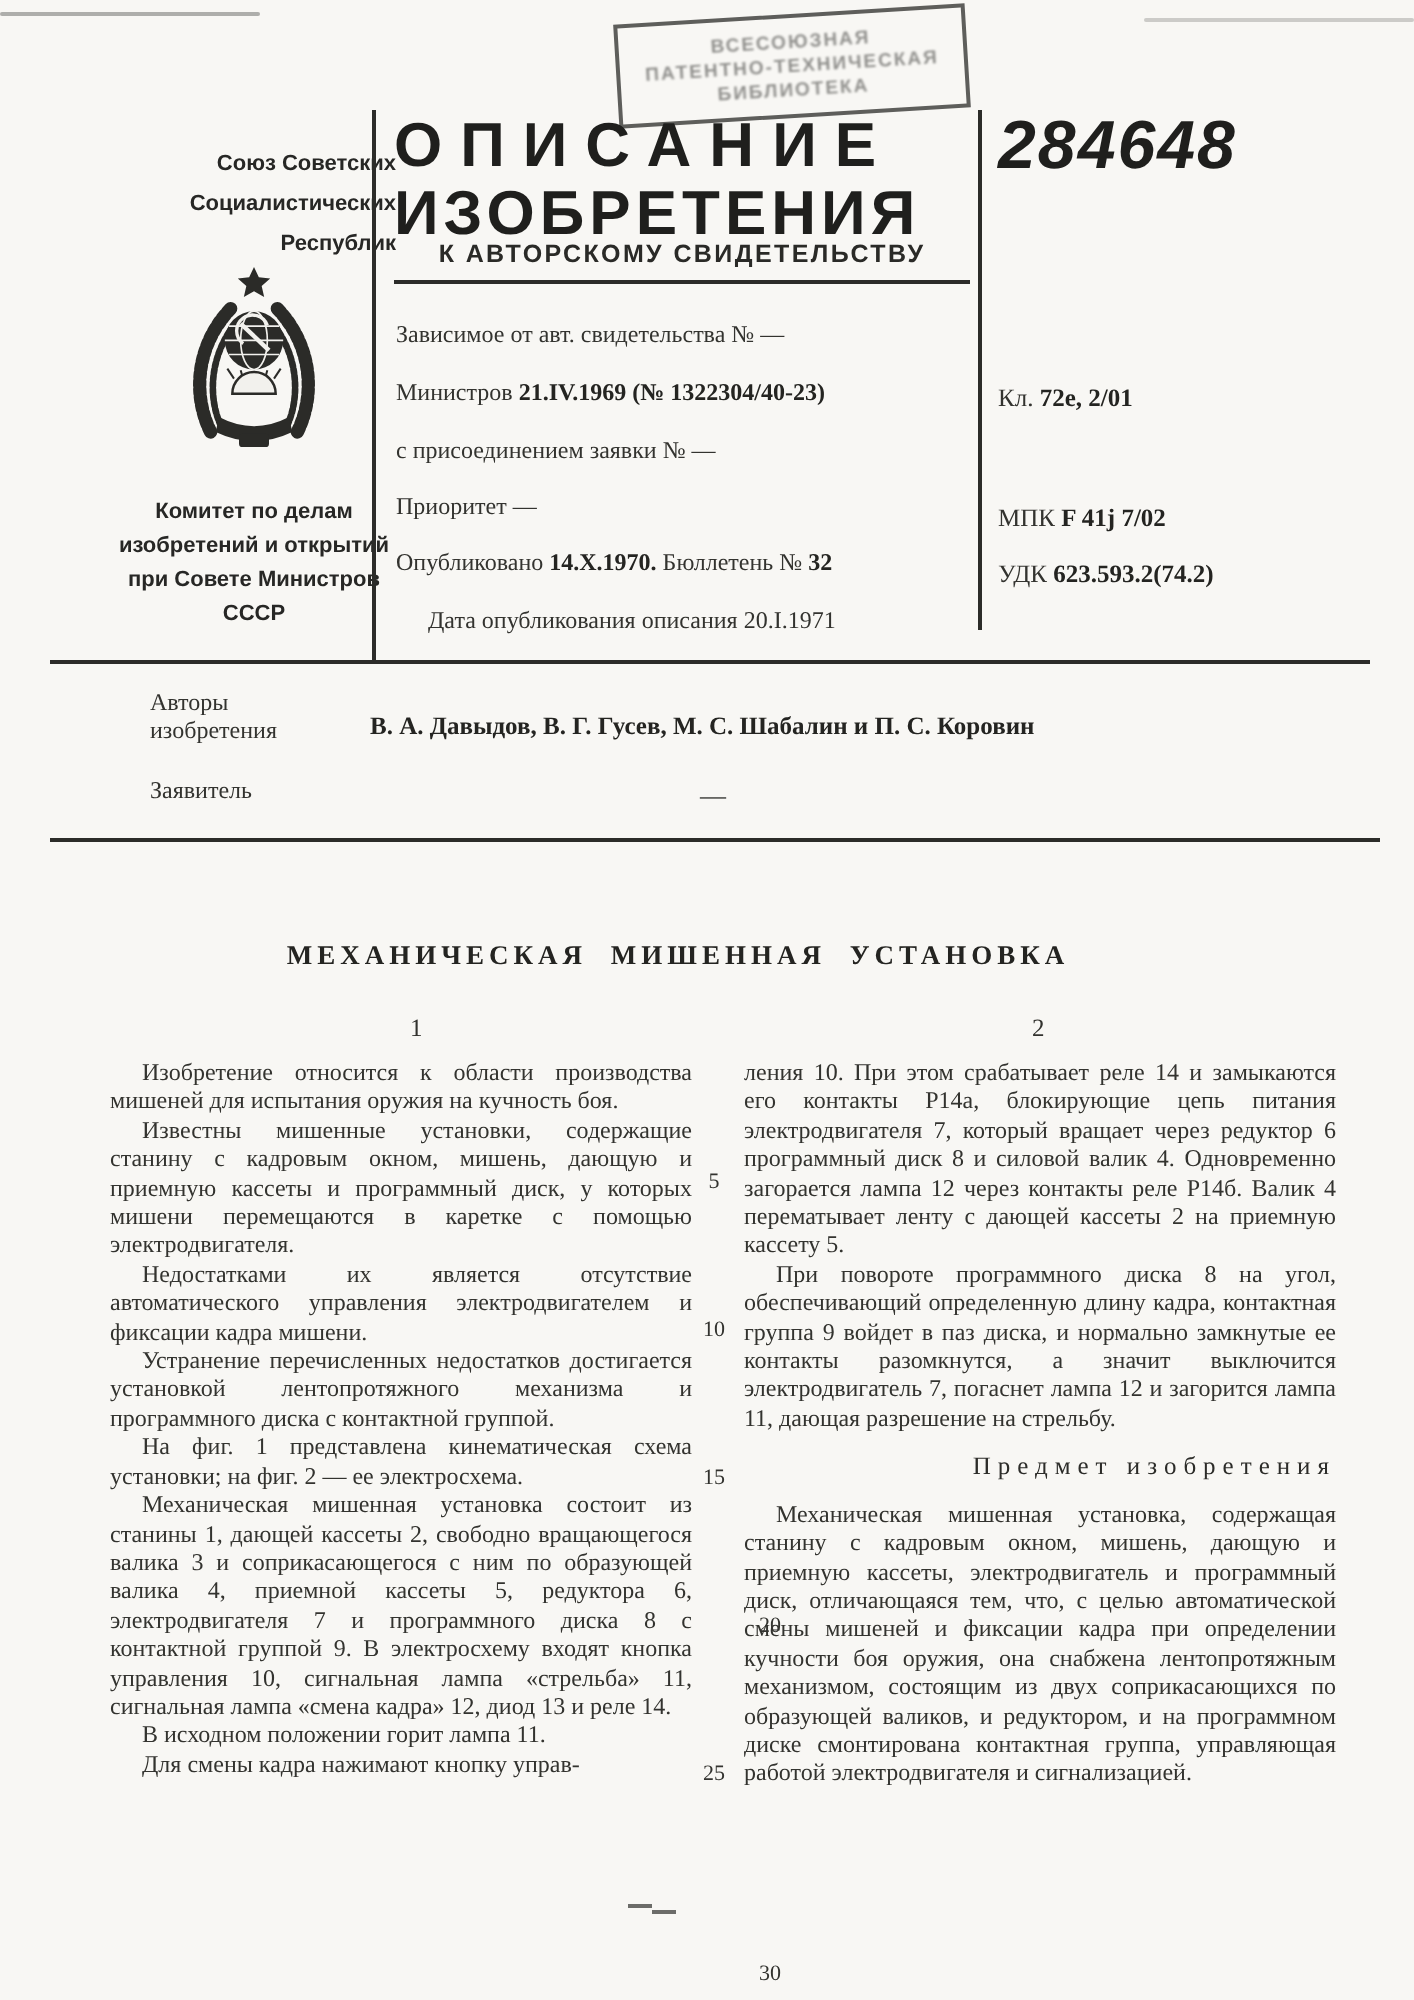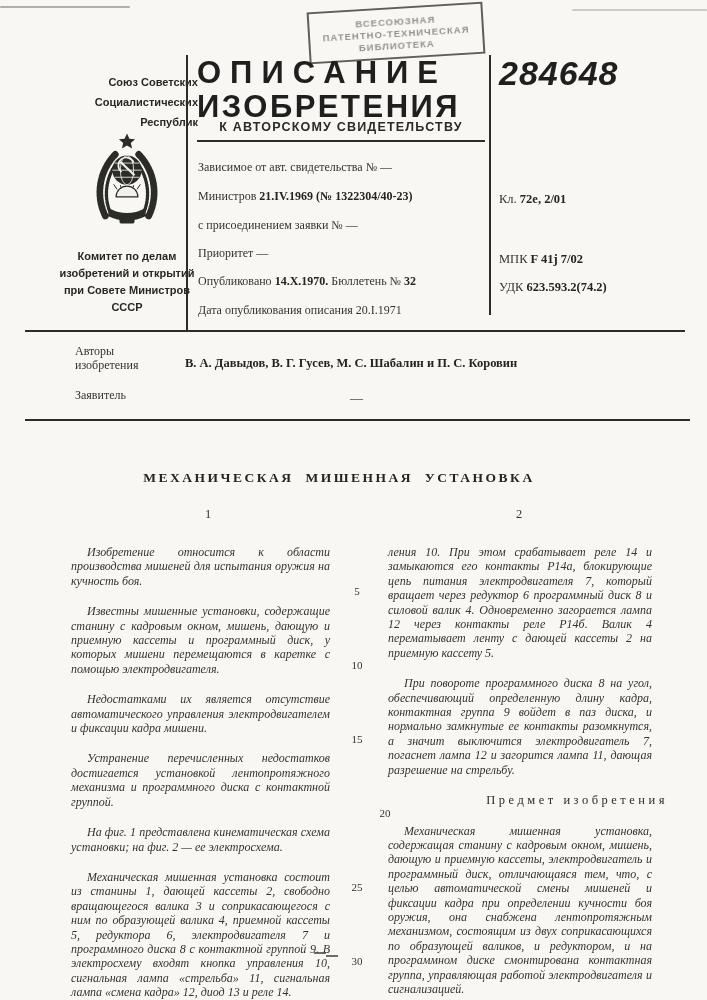--- a/index.html
+++ b/index.html
@@ -72,21 +72,21 @@
     color:#242421;
   }
   .colmark{position:absolute;font-size:12.5px;color:#33332f;}
   
   .col{
     position:absolute;top:529px;font-size:12px;line-height:14.4px;
     text-align:justify;color:#33332f;
   }
   .col-left{left:55px;width:291px;}
   .col-right{left:372px;width:296px;}
-  .col p{margin:16px;text-indent:16px;font-style:italic;}
+  .col p{margin:0;text-indent:16px;}
   .col p.no-indent{text-indent:0;}
   .predmet{
     text-align:right;font-size:12.5px;letter-spacing:3.5px;
     margin:10px 0 9px;color:#2c2c29;
   }
   .gutter-num{
     position:absolute;left:344px;width:26px;text-align:center;
     font-size:11px;color:#33332f;
   }
   .smudge{position:absolute;left:314px;top:952px;width:12px;height:2px;
@@ -171,21 +171,21 @@
     <b>21.IV.1969 (№ 1322304/40-23)</b>
   </div>
   <div class="meta" style="top:218px;">с присоединением заявки №  —</div>
   <div class="meta" style="top:246px;">Приоритет  —</div>
   <div class="meta" style="top:274px;">
     <span>Опубликовано</span>
     <b>14.X.1970.</b>
     <span>Бюллетень №</span>
     <b>32</b>
   </div>
-  <div class="meta" style="top:303px;">Дата опубликования описания 20.I.1971</div>
+  <div class="meta" style="top:303px;margin-left:16px;">Дата опубликования описания 20.I.1971</div>
 
   <div class="docnum">284648</div>
   <div class="refline" style="top:192px;">
     <span>Кл.</span>
     <b>72e, 2/01</b>
   </div>
   <div class="refline" style="top:252px;">
     <span>МПК</span>
     <b>F 41j 7/02</b>
   </div>
@@ -207,21 +207,21 @@
   <div class="inv-title">МЕХАНИЧЕСКАЯ МИШЕННАЯ УСТАНОВКА</div>
 
   <div class="colmark" style="left:205px;top:507px;">1</div>
   <div class="colmark" style="left:516px;top:507px;">2</div>
 
   <div class="gutter-num" style="top:585px;">5</div>
   <div class="gutter-num" style="top:659px;">10</div>
   <div class="gutter-num" style="top:733px;">15</div>
   <div class="gutter-num" style="top:807px;margin-left:28px;">20</div>
   <div class="gutter-num" style="top:881px;">25</div>
-  <div class="gutter-num" style="top:955px;">30</div>
+  <div class="gutter-num" style="top:981px;margin-left:28px;">30</div>
 
   <div class="col col-left">
     <p>Изобретение относится к области производства мишеней для испытания оружия на кучность боя.</p>
     <p>Известны мишенные установки, содержащие станину с кадровым окном, мишень, дающую и приемную кассеты и программный диск, у которых мишени перемещаются в каретке с помощью электродвигателя.</p>
     <p>Недостатками их является отсутствие автоматического управления электродвигателем и фиксации кадра мишени.</p>
     <p>Устранение перечисленных недостатков достигается установкой лентопротяжного механизма и программного диска с контактной группой.</p>
     <p>На фиг. 1 представлена кинематическая схема установки; на фиг. 2 — ее электросхема.</p>
     <p>Механическая мишенная установка состоит из станины 1, дающей кассеты 2, свободно вращающегося валика 3 и соприкасающегося с ним по образующей валика 4, приемной кассеты 5, редуктора 6, электродвигателя 7 и программного диска 8 с контактной группой 9. В электросхему входят кнопка управления 10, сигнальная лампа «стрельба» 11, сигнальная лампа «смена кадра» 12, диод 13 и реле 14.</p>
     <p>В исходном положении горит лампа 11.</p>
     <p>Для смены кадра нажимают кнопку управ-</p>

